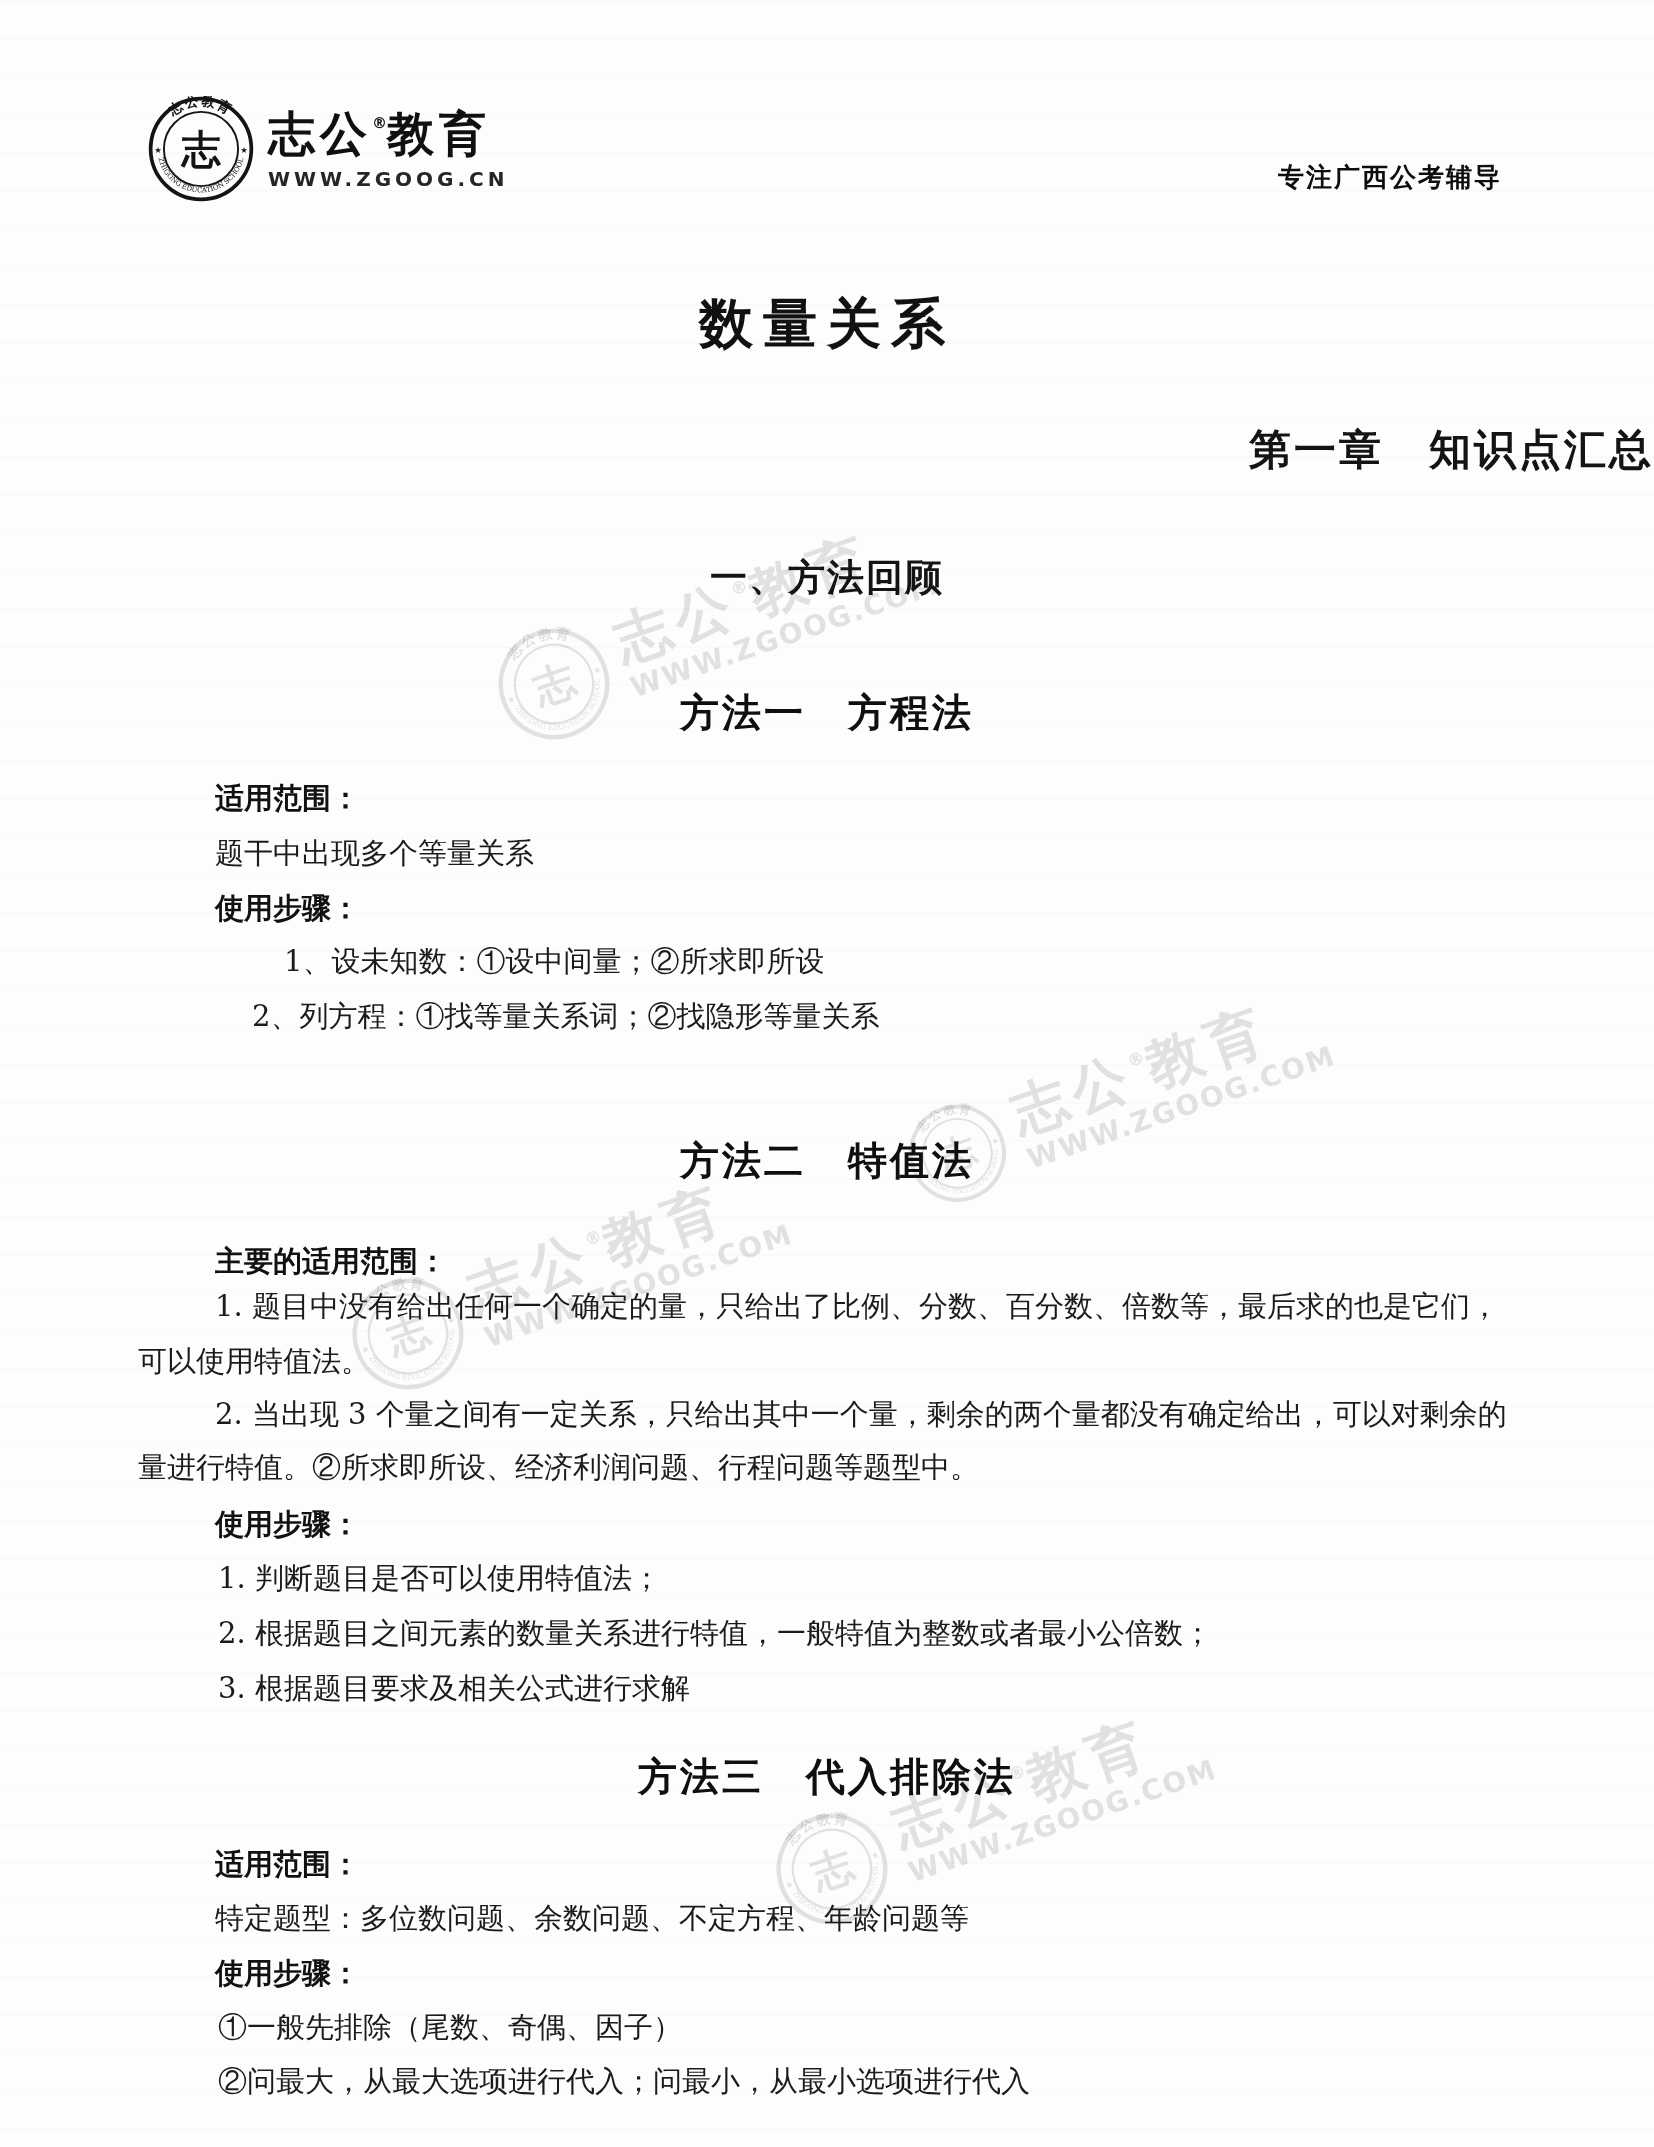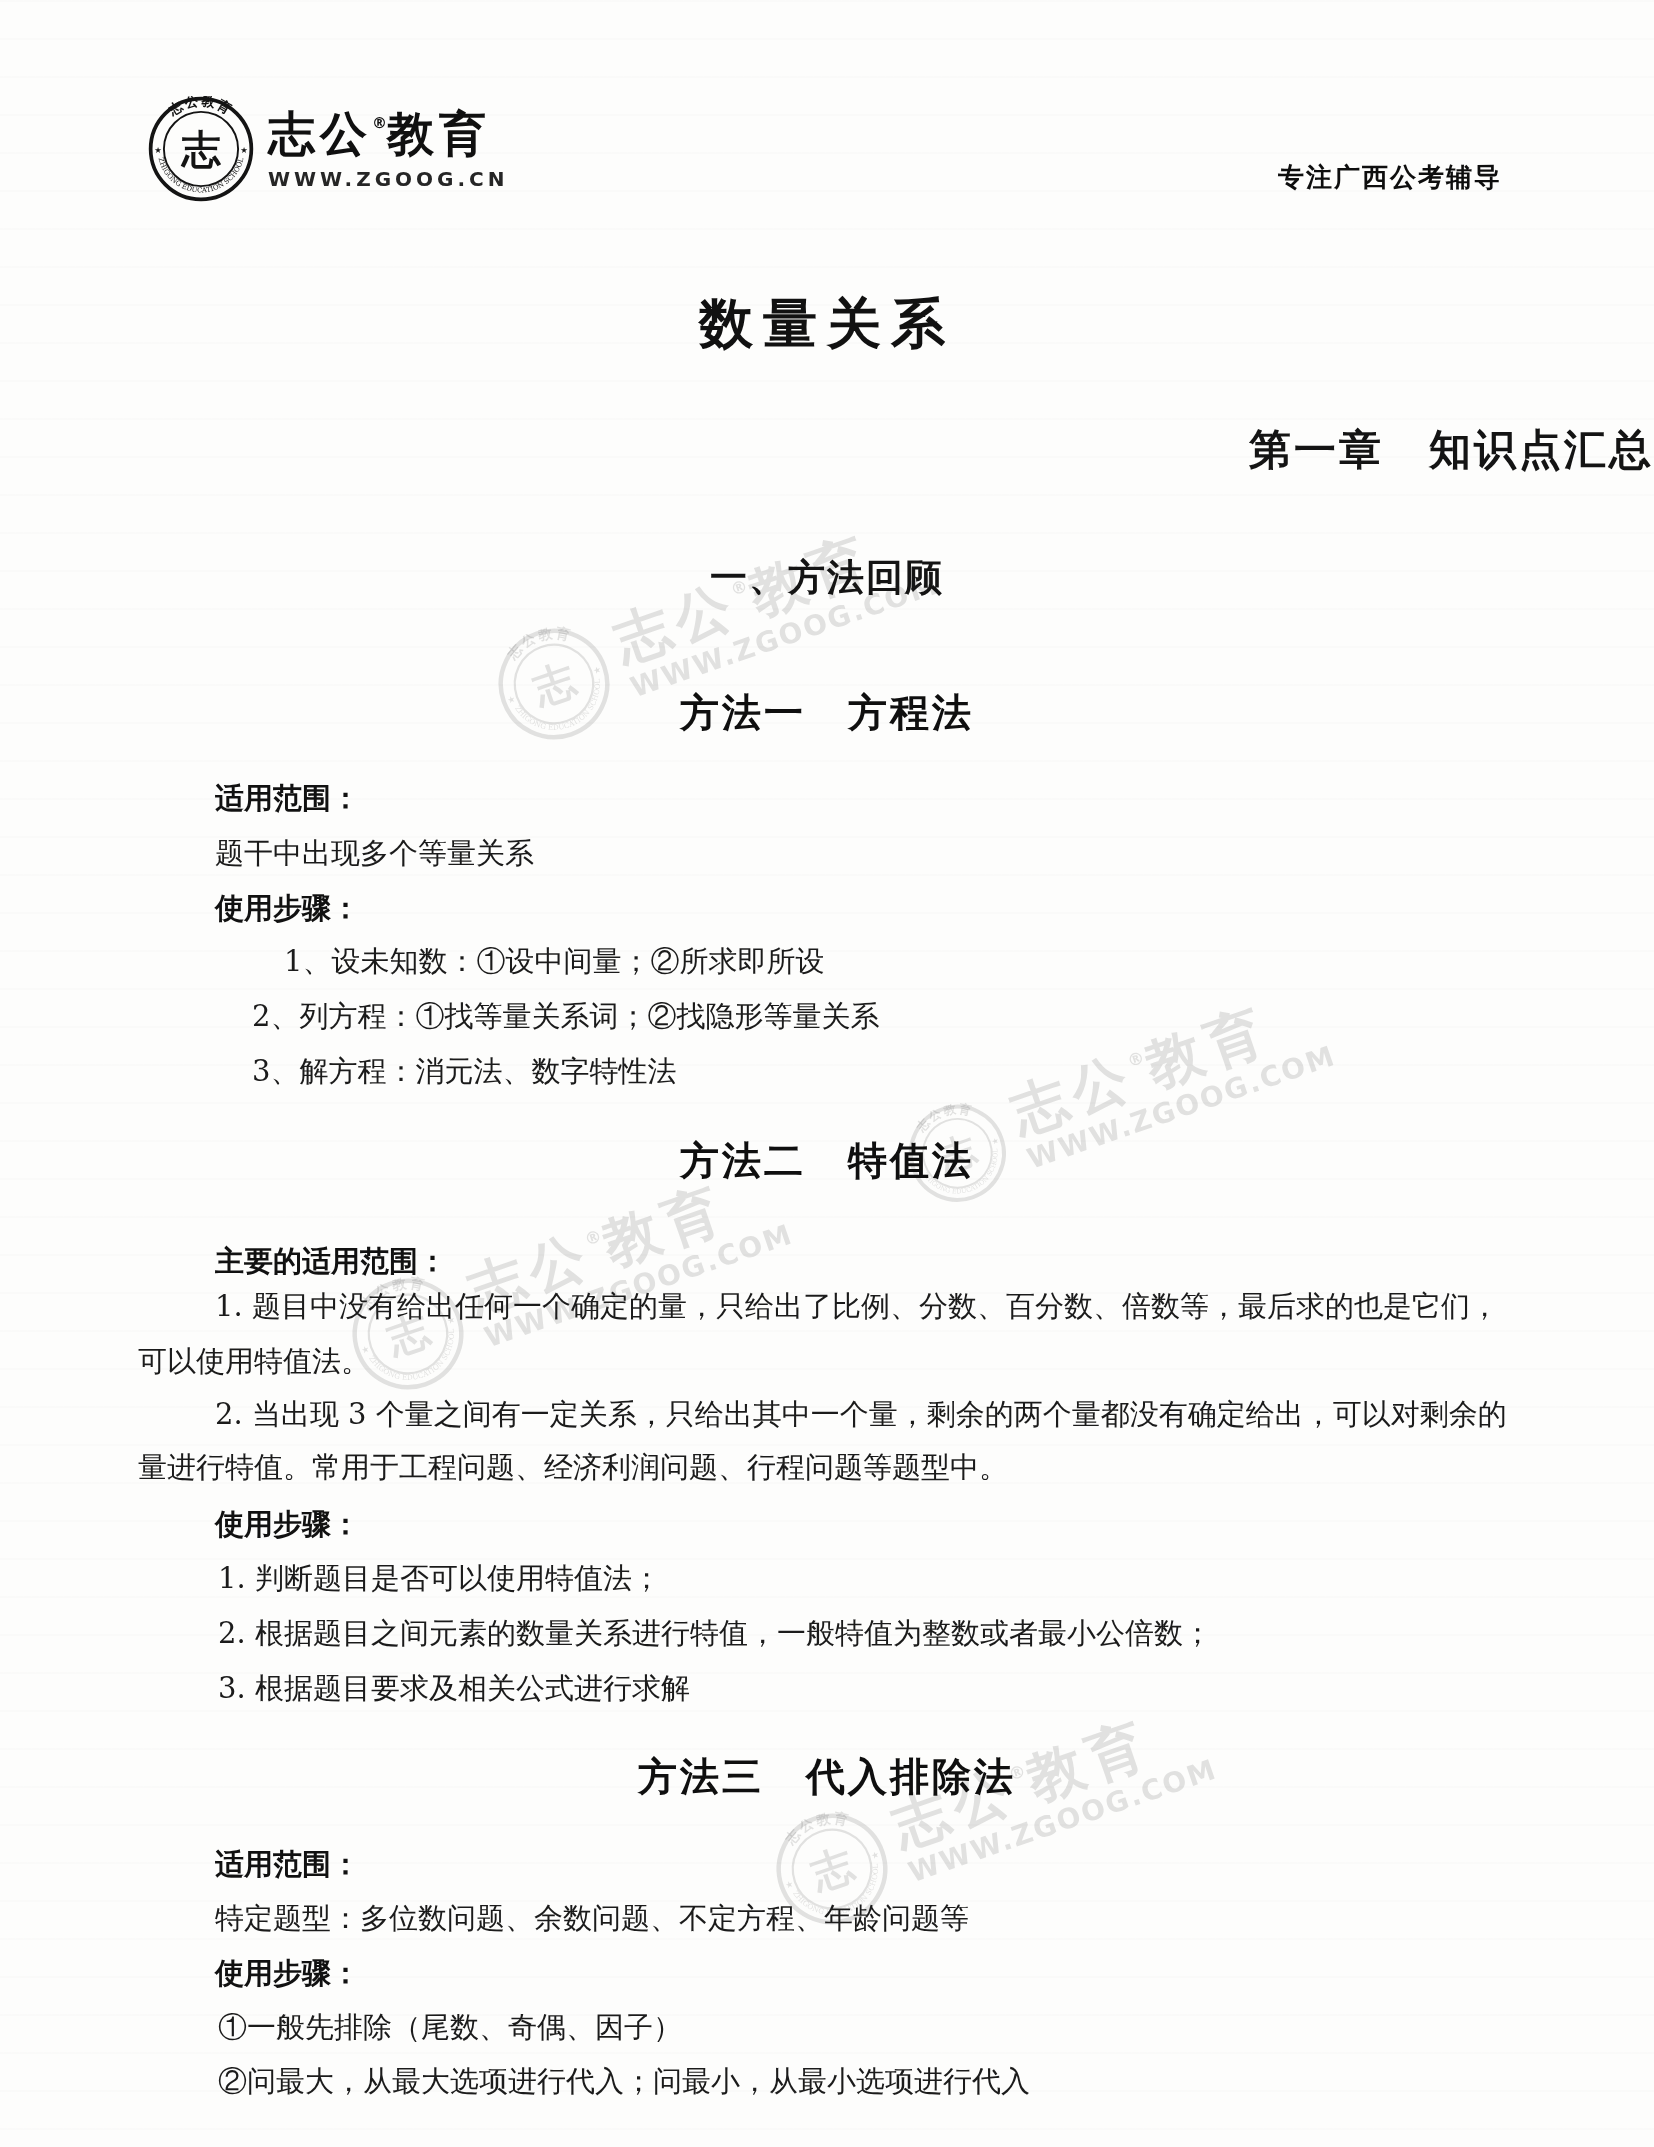--- a/index.html
+++ b/index.html
@@ -144,28 +144,27 @@
   <div class="center doc-title" style="top:288px;">数量关系</div>
   <div class="center chapter" style="top:422px;">第一章　知识点汇总</div>
   <div class="center section" style="top:553px;">一、方法回顾</div>
 
   <div class="center method-h" style="top:686px;">方法一　方程法</div>
   <div class="line label" style="left:215px;top:780px;">适用范围：</div>
   <div class="line" style="left:215px;top:835px;">题干中出现多个等量关系</div>
   <div class="line label" style="left:215px;top:890px;">使用步骤：</div>
   <div class="line" style="left:252px;top:943px;margin-left:32px;">1、设未知数：①设中间量；②所求即所设</div>
   <div class="line" style="left:252px;top:998px;">2、列方程：①找等量关系词；②找隐形等量关系</div>
-  <div class="line" style="left:252px;top:1053px;">3、解方程：消元法、数字特性法</div>
 
   <div class="center method-h" style="top:1134px;">方法二　特值法</div>
   <div class="line label" style="left:215px;top:1243px;">主要的适用范围：</div>
   <div class="line" style="left:215px;top:1288px;">1. 题目中没有给出任何一个确定的量，只给出了比例、分数、百分数、倍数等，最后求的也是它们，</div>
   <div class="line" style="left:138px;top:1343px;">可以使用特值法。</div>
   <div class="line" style="left:215px;top:1396px;">2. 当出现 3 个量之间有一定关系，只给出其中一个量，剩余的两个量都没有确定给出，可以对剩余的</div>
-  <div class="line" style="left:138px;top:1449px;">量进行特值。常用于工程问题、经济利润问题、行程问题等题型中。</div>
+  <div class="line" style="left:138px;top:1449px;">量进行特值。②所求即所设、经济利润问题、行程问题等题型中。</div>
   <div class="line label" style="left:215px;top:1506px;">使用步骤：</div>
   <div class="line" style="left:218px;top:1560px;">1. 判断题目是否可以使用特值法；</div>
   <div class="line" style="left:218px;top:1615px;">2. 根据题目之间元素的数量关系进行特值，一般特值为整数或者最小公倍数；</div>
   <div class="line" style="left:218px;top:1670px;text-align:center;">3. 根据题目要求及相关公式进行求解</div>
 
   <div class="center method-h" style="top:1750px;">方法三　代入排除法</div>
   <div class="line label" style="left:215px;top:1846px;">适用范围：</div>
   <div class="line" style="left:215px;top:1900px;">特定题型：多位数问题、余数问题、不定方程、年龄问题等</div>
   <div class="line label" style="left:215px;top:1955px;">使用步骤：</div>
   <div class="line" style="left:218px;top:2009px;">①一般先排除（尾数、奇偶、因子）</div>

